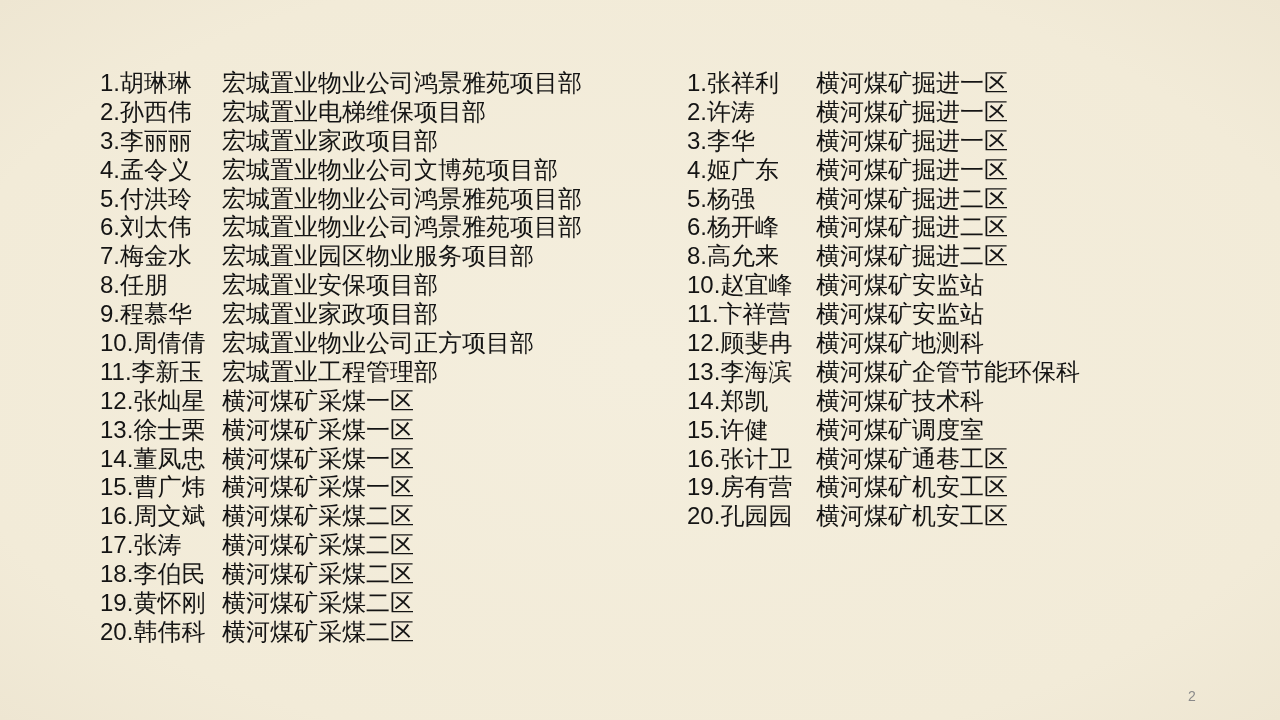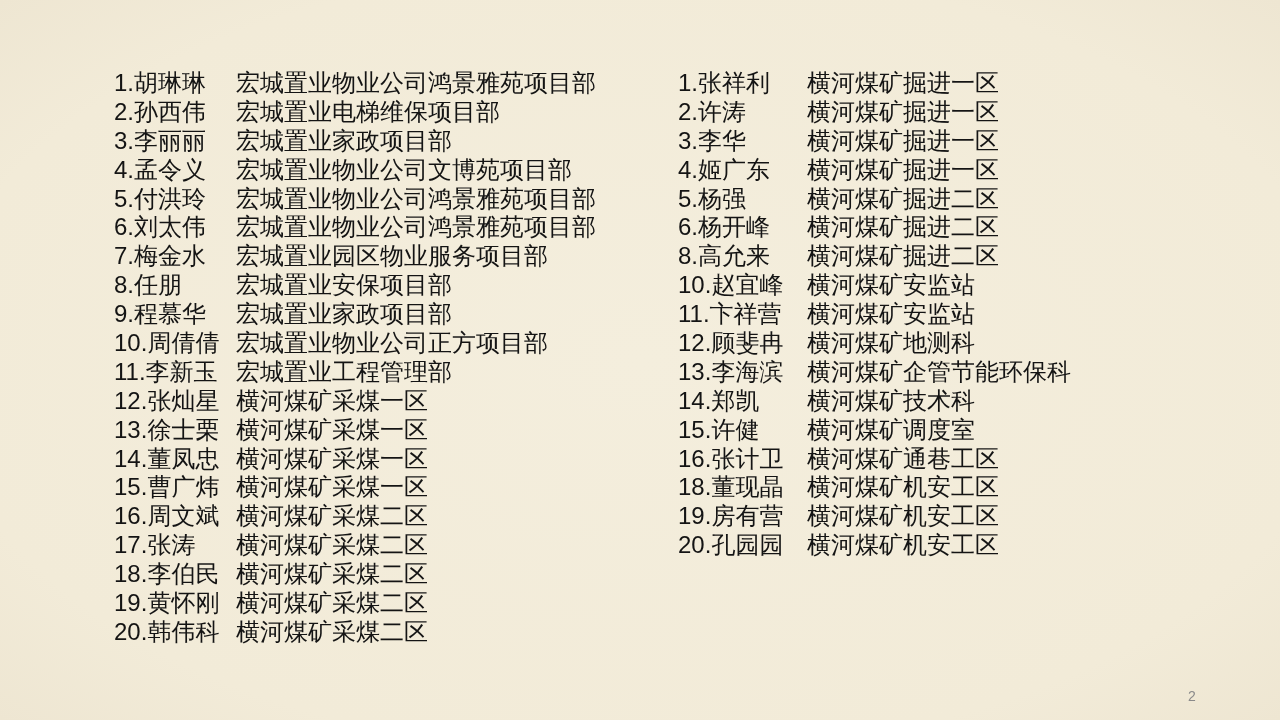--- a/index.html
+++ b/index.html
@@ -19,29 +19,29 @@
     background: radial-gradient(ellipse at center, #f4eedd 0%, #f2ebd8 78%, #eee6d2 100%);
   }
   .col {
     position: absolute;
     top: 69px;
     color: #141414;
     font-size: 24px;
     line-height: 28.9px;
     white-space: nowrap;
   }
-  .col-left  { left: 114px; }
+  .col-left  { left: 100px; }
   .col-right { left: 678px; }
   .row { height: 28.9px; }
   .name-cell {
     display: inline-block;
     vertical-align: top;
   }
   .col-left  .name-cell { width: 122px; }
-  .col-right .name-cell { width: 129px; }
+  .col-right .name-cell { width: 129px; margin-left: 9px; }
   .org-cell {
     display: inline-block;
     vertical-align: top;
   }
   .page-number {
     position: absolute;
     left: 1188px;
     top: 688px;
     font-size: 14px;
     color: #8a8a8a;
@@ -81,18 +81,17 @@
       <div class="row"><span class="name-cell"><span>5.</span><span>杨强</span></span><span class="org-cell">横河煤矿掘进二区</span></div>
       <div class="row"><span class="name-cell"><span>6.</span><span>杨开峰</span></span><span class="org-cell">横河煤矿掘进二区</span></div>
       <div class="row"><span class="name-cell"><span>8.</span><span>高允来</span></span><span class="org-cell">横河煤矿掘进二区</span></div>
       <div class="row"><span class="name-cell"><span>10.</span><span>赵宜峰</span></span><span class="org-cell">横河煤矿安监站</span></div>
       <div class="row"><span class="name-cell"><span>11.</span><span>卞祥营</span></span><span class="org-cell">横河煤矿安监站</span></div>
       <div class="row"><span class="name-cell"><span>12.</span><span>顾斐冉</span></span><span class="org-cell">横河煤矿地测科</span></div>
       <div class="row"><span class="name-cell"><span>13.</span><span>李海滨</span></span><span class="org-cell">横河煤矿企管节能环保科</span></div>
       <div class="row"><span class="name-cell"><span>14.</span><span>郑凯</span></span><span class="org-cell">横河煤矿技术科</span></div>
       <div class="row"><span class="name-cell"><span>15.</span><span>许健</span></span><span class="org-cell">横河煤矿调度室</span></div>
       <div class="row"><span class="name-cell"><span>16.</span><span>张计卫</span></span><span class="org-cell">横河煤矿通巷工区</span></div>
-      <div class="row"><span class="name-cell"><span>18.</span><span>董现晶</span></span><span class="org-cell">横河煤矿机安工区</span></div>
       <div class="row"><span class="name-cell"><span>19.</span><span>房有营</span></span><span class="org-cell">横河煤矿机安工区</span></div>
       <div class="row"><span class="name-cell"><span>20.</span><span>孔园园</span></span><span class="org-cell">横河煤矿机安工区</span></div>
     </div>
   <div class="page-number">2</div>
 </div>
 
 </body></html>

